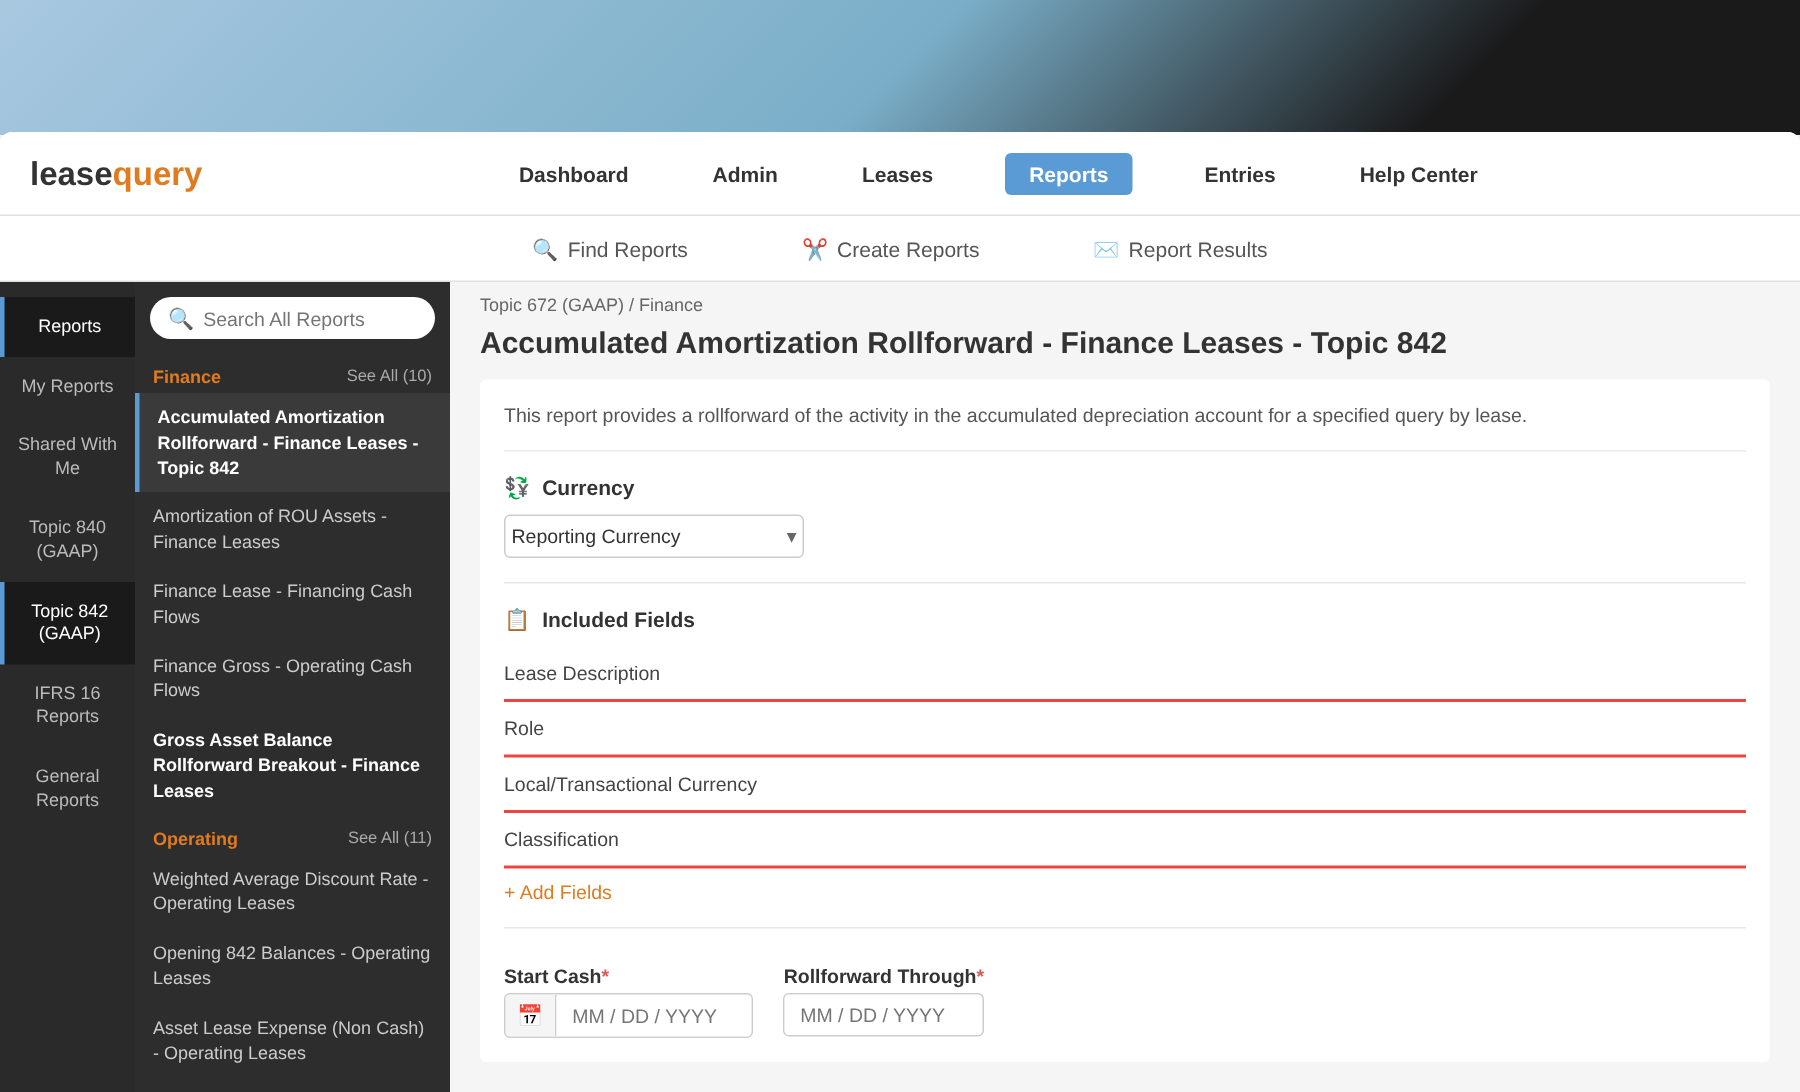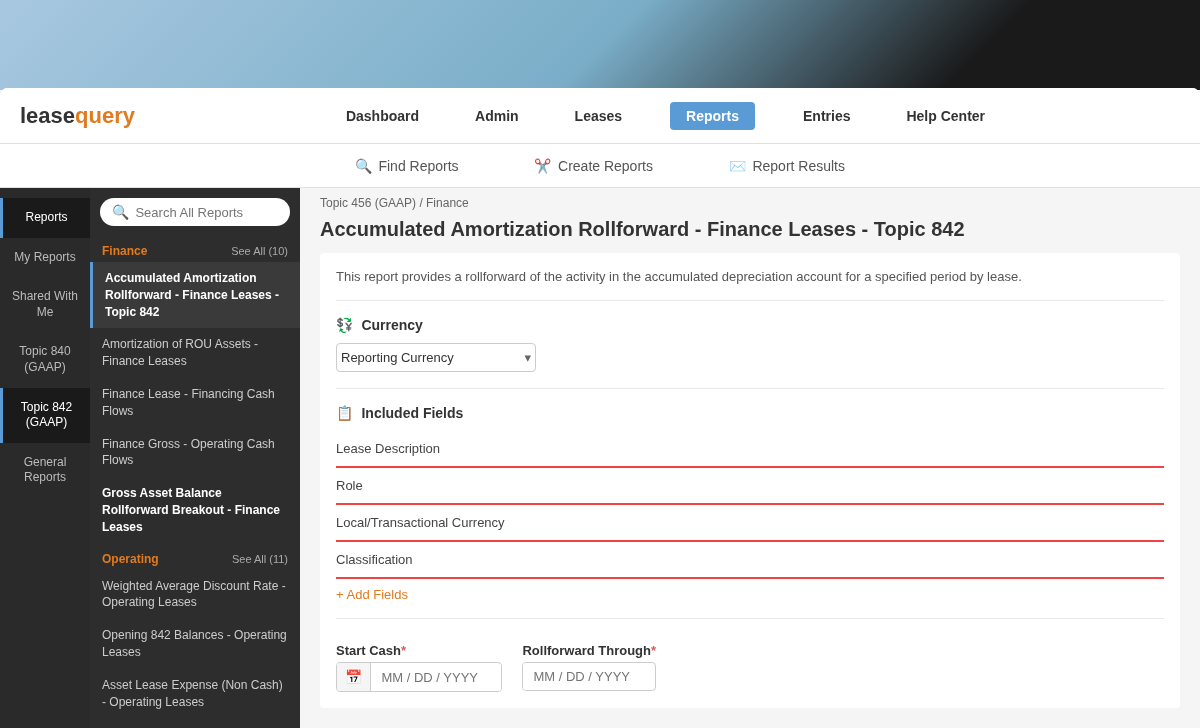--- a/index.html
+++ b/index.html
@@ -358,20 +358,21 @@
   </div>
 
   <div class="body-layout">
 
     <div class="sidebar-dark">
       <div class="sidebar-dark-item active">Reports</div>
       <div class="sidebar-dark-item">My Reports</div>
       <div class="sidebar-dark-item">Shared With Me</div>
       <div class="sidebar-dark-item">Topic 840 (GAAP)</div>
       <div class="sidebar-dark-item active">Topic 842 (GAAP)</div>
+      <div class="sidebar-dark-item">IFRS 16 Reports</div>
       <div class="sidebar-dark-item">General Reports</div>
     </div>
 
     <div class="sidebar-light">
       <div class="search-container">
         <div class="search-input-wrapper">
           <span style="color:#666;">🔍</span>
           <input type="text" placeholder="Search All Reports" style="">
         </div>
       </div>
@@ -391,27 +392,27 @@
         <span class="see-all">See All (11)</span>
       </div>
       <div class="sidebar-item">Weighted Average Discount Rate - Operating Leases</div>
       <div class="sidebar-item">Opening 842 Balances - Operating Leases</div>
       <div class="sidebar-item">Asset Lease Expense (Non Cash) - Operating Leases</div>
       <div class="sidebar-item">Liabilities Rollforward Breakout - Operating Leases</div>
 
     </div>
 
     <div class="main-content">
-      <div class="breadcrumb">Topic 456 (GAAP) / Finance</div>
+      <div class="breadcrumb">Topic 672 (GAAP) / Finance</div>
       <div class="report-title-section">
         <div class="report-title">Accumulated Amortization Rollforward - Finance Leases - Topic 842</div>
       </div>
 
       <div class="report-body">
-        <div class="report-description">This report provides a rollforward of the activity in the accumulated depreciation account for a specified period by lease.</div>
+        <div class="report-description">This report provides a rollforward of the activity in the accumulated depreciation account for a specified query by lease.</div>
 
         <div class="currency-section">
           <div class="section-label">
             <span>💱</span>
             <span>Currency</span>
           </div>
           <div class="currency-select">
             <span class="currency-select-label">Reporting Currency</span>
             <span class="currency-chevron">▾</span>
           </div>

